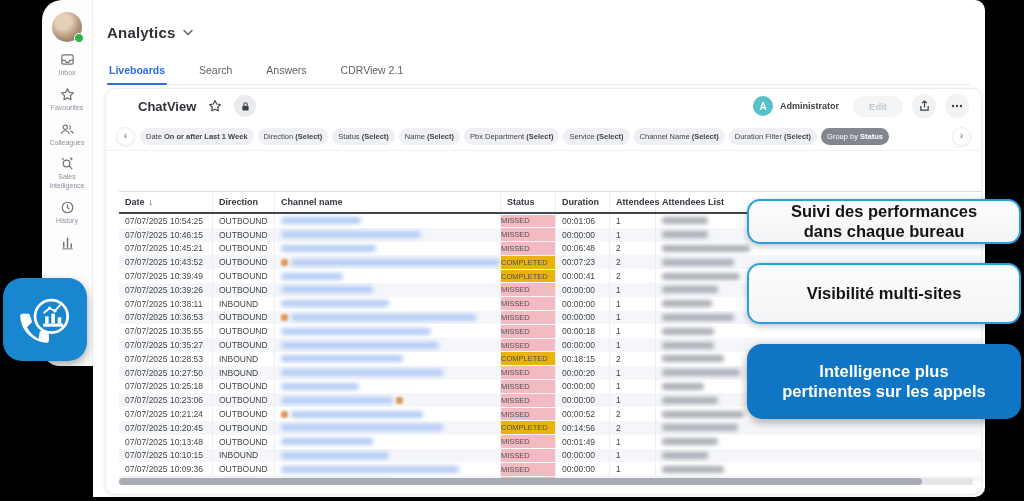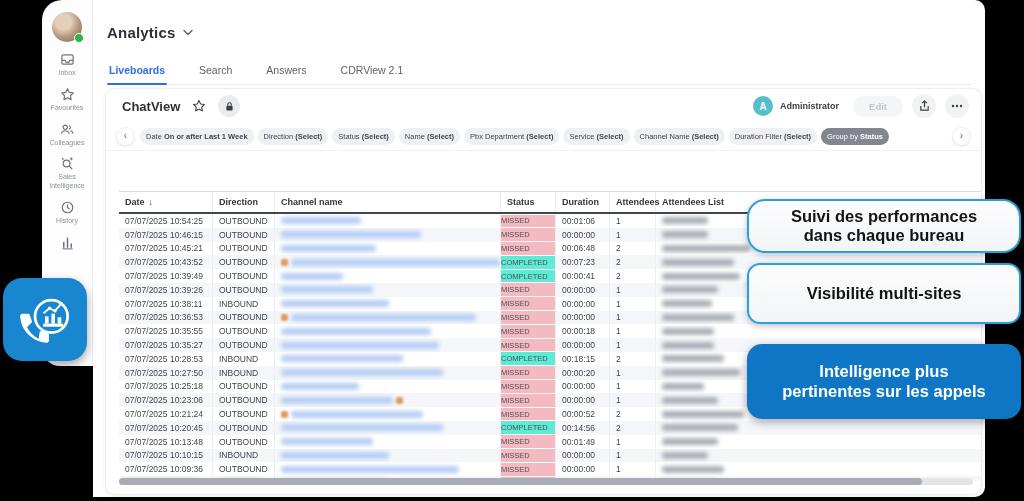--- a/index.html
+++ b/index.html
@@ -58,21 +58,21 @@
   .nav-tab.active { color:#2e6de4; font-weight:700; }
   .nav-tab.active::after { content:""; position:absolute; left:0; right:0; bottom:-1px; height:2px; background:#2e6de4; border-radius:2px; }
 
   
   .panel {
     position:absolute; left:12px; top:88px; width:877px; height:407px;
     background:#fff; border:1px solid #ecedef; border-radius:10px;
     box-shadow:0 1px 5px rgba(30,35,48,.07);
   }
   .panel-head { position:absolute; left:0; top:0; right:0; height:34px; display:flex; align-items:center; padding:0 12px; }
-  .board-title { font-size:13px; font-weight:700; color:#2e3136; margin-left:4px; }
+  .board-title { font-size:13px; font-weight:700; color:#2e3136; margin-left:20px; }
   .icon-circle {
     width:22px; height:22px; border-radius:50%; display:flex; align-items:center; justify-content:center;
     cursor:pointer; margin-left:8px; background:transparent;
   }
   .icon-circle.gray { background:#e9ebee; }
   .panel-head .spacer { flex:1; }
   .owner-avatar {
     width:20px; height:20px; border-radius:50%; background:#55c0c9; color:#fff;
     font-size:10px; font-weight:700; display:flex; align-items:center; justify-content:center;
   }
@@ -130,21 +130,21 @@
   .th .sort-arrow { margin-left:4px; font-size:9px; color:#42464d; }
   .t-row { height:13.8px; }
   .t-row:nth-child(even) { background:#f4f6fa; }
   .td {
     font-size:8.5px; color:#41454b; display:flex; align-items:center;
     padding-left:6px; border-right:1px solid #edeef1; overflow:hidden; white-space:nowrap;
   }
   .td:last-child { border-right:none; }
   .status-pill { width:100%; height:calc(100% - 1px); display:flex; align-items:center; font-size:7.5px; color:#4d5156; }
   .status-missed { background:#f4bac2; }
-  .status-completed { background:#5eead4; }
+  .status-completed { background:#eab308; }
   .blur-link { height:7px; border-radius:3px; background:#b5cdf4; filter:blur(2px); }
   .blur-gray { height:7px; border-radius:3px; background:#abafb6; filter:blur(2.2px); }
   .dot-icon { flex:none; width:7px; height:7px; border-radius:2px; background:#df9a5e; filter:blur(.8px); margin-right:3px; }
   .channel-cell .dot-icon.end { margin:0 0 0 3px; }
 
   .hscroll {
     position:absolute; left:13px; right:8px; top:389px; height:7px;
     background:#e4e5e7; border-radius:4px; cursor:pointer;
   }
   .hscroll .thumb { width:94%; height:100%; background:#a9adb3; border-radius:4px; }
@@ -158,21 +158,21 @@
   }
   .callout.outline {
     background:linear-gradient(180deg,#fdfdfe,#f2f4f6);
     border:2px solid #2aa0db; color:#141414; font-size:16.5px;
     box-shadow:0 2px 6px rgba(0,0,0,.25);
   }
   .callout.solid {
     background:#0e76c4; color:#fff; font-size:16.5px; border-radius:15px;
     box-shadow:0 3px 8px rgba(0,0,0,.35);
   }
-  .callout.c0 { top:199px; height:54px;border-radius:18px; }
+  .callout.c0 { top:199px; height:45px; }
   .callout.c1 { top:263px; height:61px; }
   .callout.c2 { top:344px; height:75px; }
 </style>
 </head>
 <body>
 
 <div class="stage">
 
   <div class="sidebar">
     <div class="avatar">

